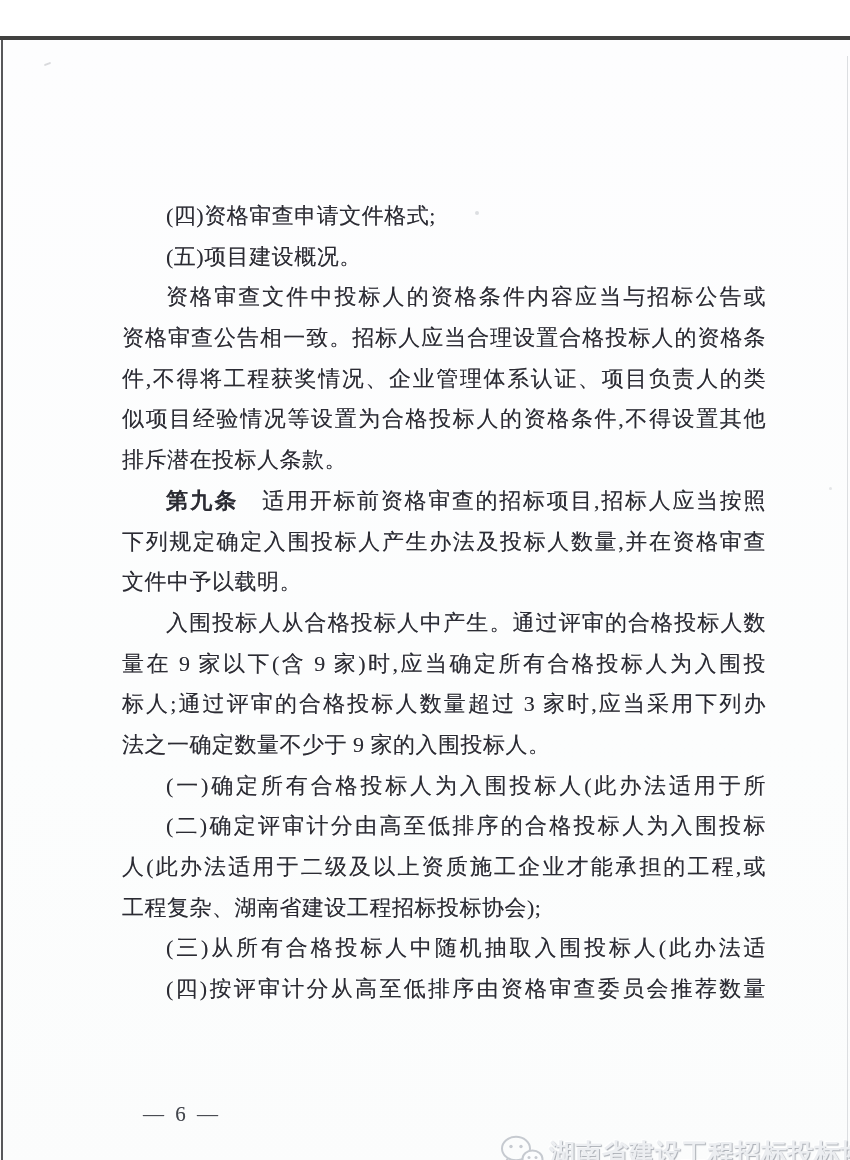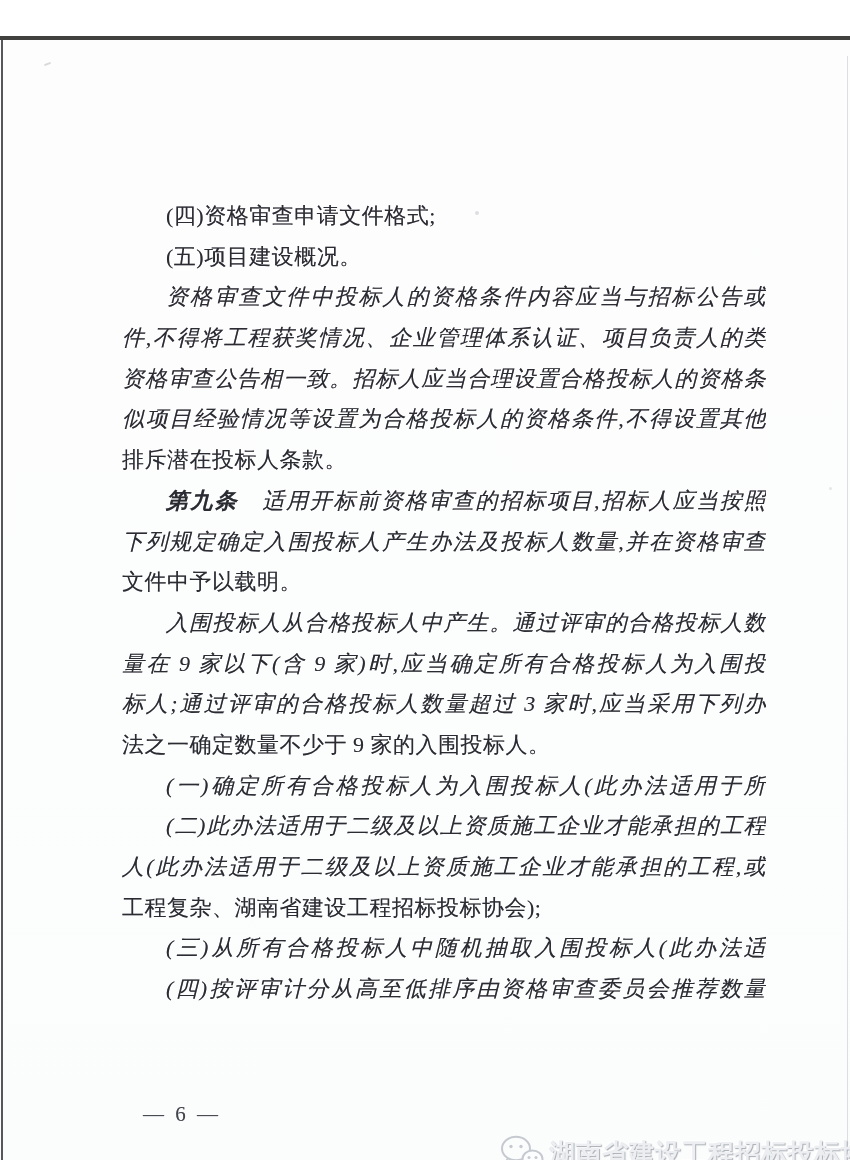--- a/index.html
+++ b/index.html
@@ -33,21 +33,20 @@
   .ln{
     height:40.7px;line-height:40.7px;
     overflow:hidden;white-space:normal;
     text-align:left;
   }
   .ln.justify{
     text-align:justify;
     text-align-last:justify;
     -moz-text-align-last:justify;
     text-justify:inter-character;
-    font-style:italic;
   }
   .ln.indent{text-indent:2em;}
   .ln b{font-weight:700;letter-spacing:1px;}
 
   .page-number{
     position:absolute;left:143px;top:1066px;
     font-size:21px;color:#43464d;letter-spacing:3px;
     text-shadow:0 0 0.5px rgba(67,70,77,0.4);
   }
   .watermark{
@@ -73,35 +72,35 @@
   <div class="edge-right"></div>
   <div class="edge-bottom"></div>
   <div class="speck1"></div>
   <div class="speck2"></div>
   <div class="speck3"></div>
 
   <div class="content">
     <div class="ln indent">(四)资格审查申请文件格式;</div>
     <div class="ln indent">(五)项目建设概况。</div>
     <div class="ln indent justify">资格审查文件中投标人的资格条件内容应当与招标公告或</div>
+    <div class="ln justify">资格审查公告相一致。招标人应当合理设置合格投标人的资格条</div>
     <div class="ln justify">件,不得将工程获奖情况、企业管理体系认证、项目负责人的类</div>
-    <div class="ln justify">资格审查公告相一致。招标人应当合理设置合格投标人的资格条</div>
     <div class="ln justify">似项目经验情况等设置为合格投标人的资格条件,不得设置其他</div>
     <div class="ln">排斥潜在投标人条款。</div>
     <div class="ln indent justify">
       <b>第九条</b><span>　适用开标前资格审查的招标项目,招标人应当按照</span>
     </div>
     <div class="ln justify">下列规定确定入围投标人产生办法及投标人数量,并在资格审查</div>
     <div class="ln">文件中予以载明。</div>
     <div class="ln indent justify">入围投标人从合格投标人中产生。通过评审的合格投标人数</div>
     <div class="ln justify">量在 9 家以下(含 9 家)时,应当确定所有合格投标人为入围投</div>
     <div class="ln justify">标人;通过评审的合格投标人数量超过 3 家时,应当采用下列办</div>
     <div class="ln">法之一确定数量不少于 9 家的入围投标人。</div>
     <div class="ln indent justify">(一)确定所有合格投标人为入围投标人(此办法适用于所</div>
-    <div class="ln indent justify">(二)此办法适用于二级及以上资质施工企业才能承担的工程</div>
+    <div class="ln indent justify">(二)确定评审计分由高至低排序的合格投标人为入围投标</div>
     <div class="ln justify">人(此办法适用于二级及以上资质施工企业才能承担的工程,或</div>
     <div class="ln">工程复杂、湖南省建设工程招标投标协会);</div>
     <div class="ln indent justify">(三)从所有合格投标人中随机抽取入围投标人(此办法适</div>
     <div class="ln indent justify">(四)按评审计分从高至低排序由资格审查委员会推荐数量</div>
   </div>
 
   <div class="page-number">— 6 —</div>
 
   <div class="watermark">
     <svg class="wm-icon" width="44" height="38" viewBox="0 0 44 38" aria-hidden="true">

